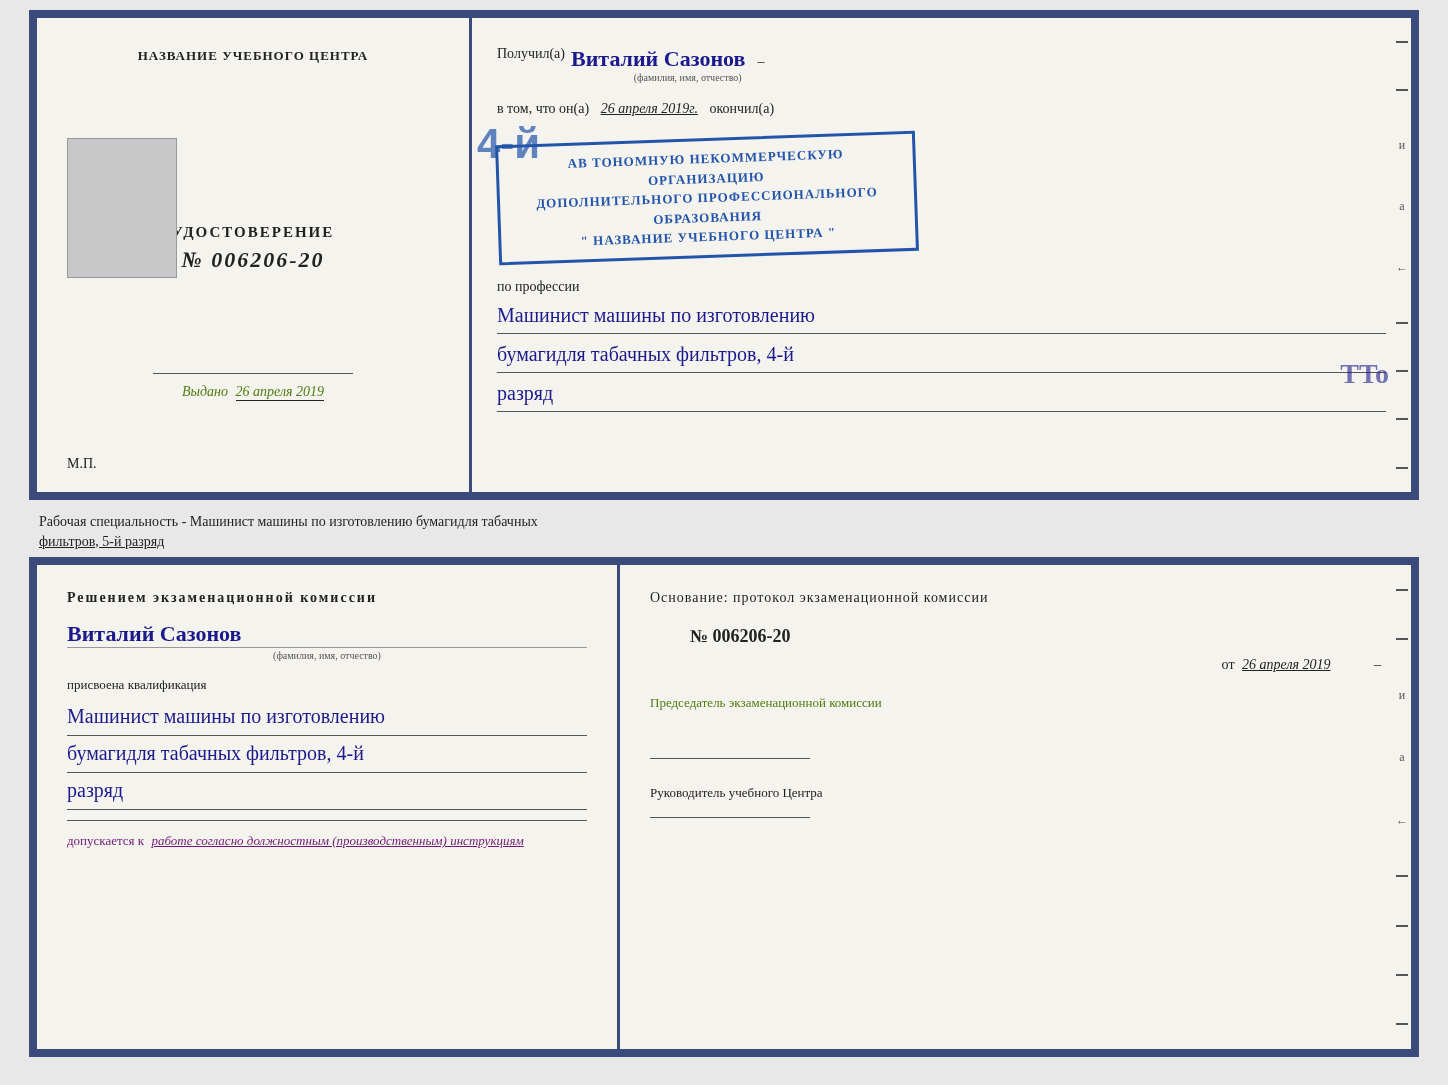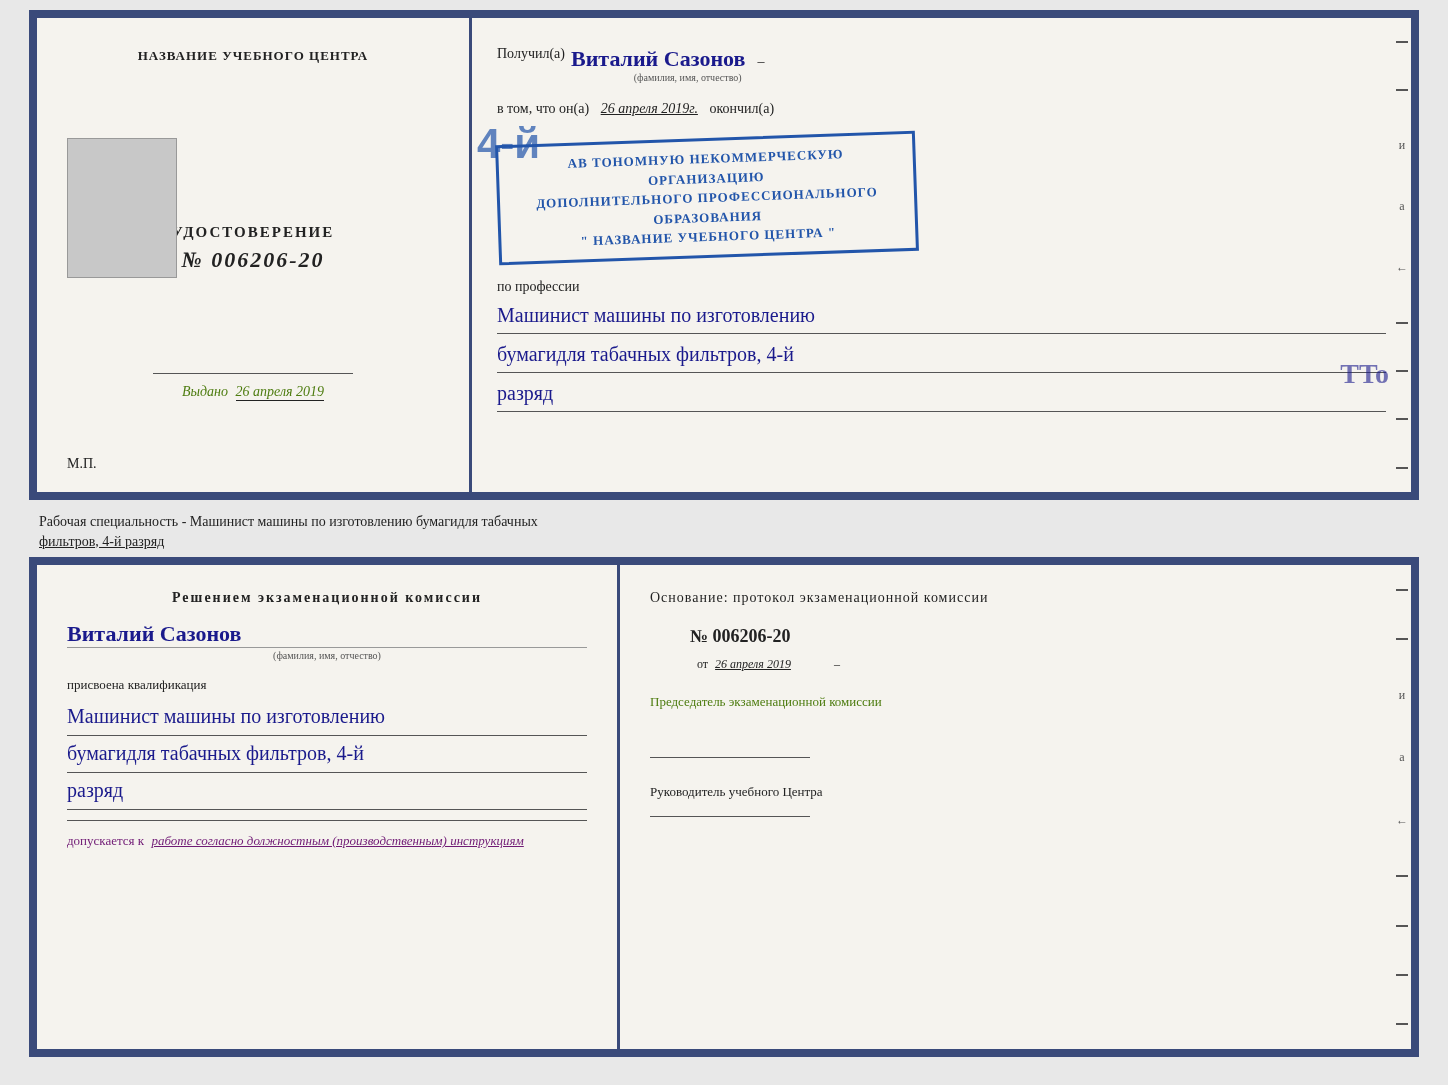--- a/index.html
+++ b/index.html
@@ -244,21 +244,20 @@
       width: 580px;
       flex-shrink: 0;
       padding: 25px 30px;
       display: flex;
       flex-direction: column;
     }
 
     .commission-title {
       font-size: 14px;
       font-weight: bold;
-      text-align: center;
       letter-spacing: 2px;
       color: #222;
       margin-bottom: 15px;
     }
 
     .name-handwritten {
       font-size: 22px;
       font-family: 'Segoe Script', 'Brush Script MT', cursive;
       color: #1a1a8c;
       font-weight: bold;
@@ -324,24 +323,25 @@
     .protocol-number {
       font-size: 18px;
       font-weight: bold;
       color: #222;
       margin-bottom: 10px;
       text-align: left;
       margin-left: 40px;
     }
 
     .from-date {
-      font-size: 12px;
+      font-size: 14px;
       color: #222;
       margin-bottom: 20px;
       margin-left: 47px;
+      text-align: right;
     }
 
     .chairman-label {
       font-size: 13px;
       color: #4d7c0f;
       line-height: 1.5;
       margin-bottom: 30px;
     }
 
     .signature-line {
@@ -450,21 +450,21 @@
       <span class="side-dash"></span>
       <span class="side-dash"></span>
     </div>
 
     <div class="tto-text">TTo</div>
   </div>
 </div>
 
 <div class="doc-description">
   <span>Рабочая специальность - Машинист машины по изготовлению бумагидля табачных</span><br>
-  <span class="doc-description-underline">фильтров, 4-й разряд</span>
+  <span class="doc-description-underline">фильтров, 5-й разряд</span>
 </div>
 
 <div class="document-bottom">
 
   <div class="bottom-left">
 
     <div class="commission-title">Решением  экзаменационной  комиссии</div>
 
     <div style="margin-bottom:6px;">
       <div class="name-handwritten">Виталий Сазонов</div>

